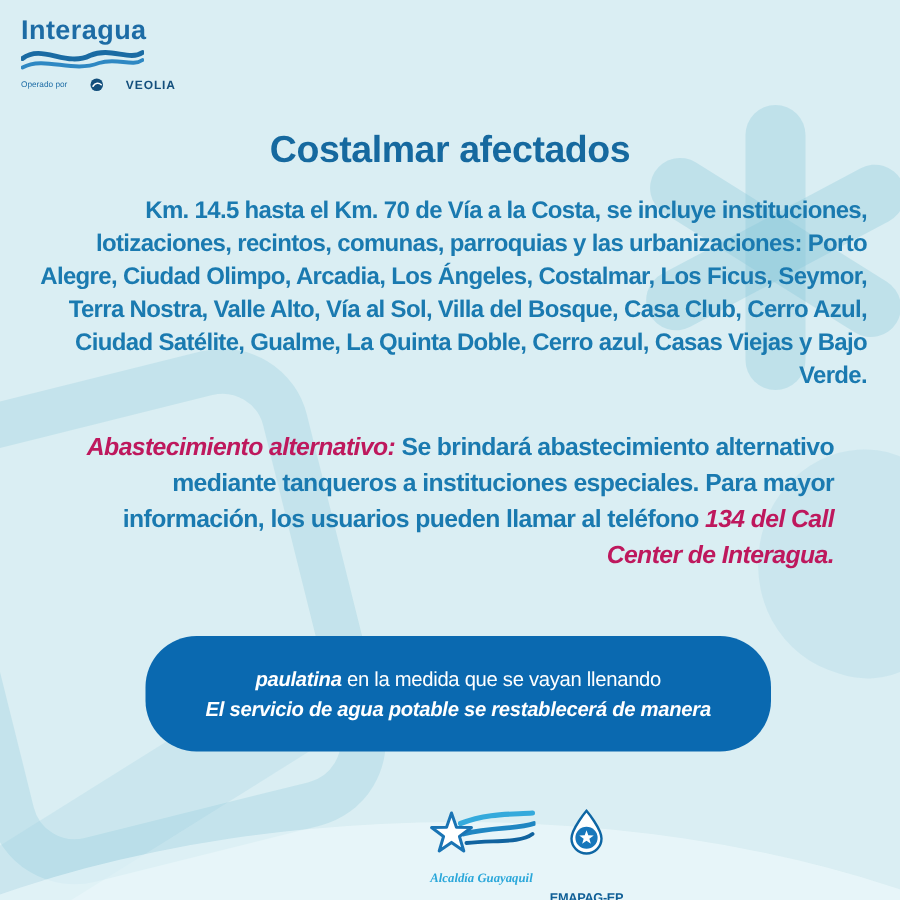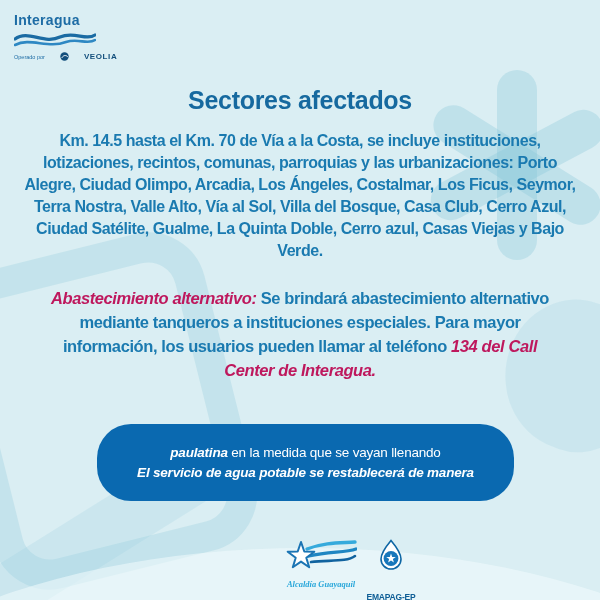--- a/index.html
+++ b/index.html
@@ -37,35 +37,35 @@
     border-radius: 50% 50% 45% 55%; transform: rotate(20deg);
     background: rgba(150,205,222,0.22);
   }
   .wm-curve {
     left: -220px; top: 548px; width: 1050px; height: 520px;
     border-radius: 50%;
     background: rgba(243,251,253,0.55);
   }
   
   .logo { position: absolute; left: 14px; top: 12px; }
-  .logo-name { font-size: 14px; font-weight: 600; color: #1d6ca5; letter-spacing: 0.3px; line-height: 17px; }
+  .logo-name { font-size: 18px; font-weight: 600; color: #1d6ca5; letter-spacing: 0.3px; line-height: 17px; }
   .logo-waves { display: block; margin-top: 1px; }
   .operated-row { display: flex; align-items: center; gap: 15px; margin-top: 4px; }
   .operated-label { font-size: 5.5px; color: #1d6ca5; }
   .veolia-label { font-size: 8px; font-weight: bold; color: #134f7c; letter-spacing: 0.6px; }
   
   .title {
     position: absolute; top: 86px; left: 0; width: 100%;
     margin: 0; text-align: center;
     font-size: 25px; font-weight: bold; letter-spacing: -0.3px;
     color: #16699f;
   }
   .para {
     position: absolute; left: 50%; transform: translateX(-50%);
-    margin: 0; text-align: center; font-weight: 600;
+    margin: 0; text-align: right; font-weight: 600;
     color: #1a7ab0;
   }
   .para-sectors {
     top: 130px; width: 556px;
     font-size: 16px; line-height: 22px; letter-spacing: -0.45px;
   }
   .para-supply {
     top: 286px; width: 512px;
     font-size: 16.5px; line-height: 24px; letter-spacing: -0.4px;
   }
@@ -118,21 +118,21 @@
     <div class="operated-row">
       <span class="operated-label">Operado por</span>
       <svg width="9" height="9" viewBox="0 0 9 9">
         <circle cx="4.5" cy="4.5" r="4.2" fill="#134f7c"></circle>
         <path d="M2 5.5 C 3.5 3, 6 3, 7.5 4.5" stroke="#ffffff" stroke-width="1" fill="none" stroke-linecap="round"></path>
       </svg>
       <span class="veolia-label">VEOLIA</span>
     </div>
   </div>
 
-  <h1 class="title">Sectores afectados</h1>
+  <h1 class="title">Costalmar afectados</h1>
 
   <p class="para para-sectors">Km. 14.5 hasta el Km. 70 de Vía a la Costa, se incluye instituciones, lotizaciones, recintos, comunas, parroquias y las urbanizaciones: Porto Alegre, Ciudad Olimpo, Arcadia, Los Ángeles, Costalmar, Los Ficus, Seymor, Terra Nostra, Valle Alto, Vía al Sol, Villa del Bosque, Casa Club, Cerro Azul, Ciudad Satélite, Gualme, La Quinta Doble, Cerro azul, Casas Viejas y Bajo Verde.</p>
 
   <p class="para para-supply"><span class="em-strong">Abastecimiento alternativo:</span><span> Se brindará abastecimiento alternativo mediante tanqueros a instituciones especiales. Para mayor información, los usuarios pueden llamar al teléfono </span><span class="em-strong">134 del Call Center de Interagua.</span></p>
 
   <div class="notice-box">
     <div class="line"><span class="notice-bold">paulatina</span><span> en la medida que se vayan llenando</span></div>
     <div class="line notice-bold">El servicio de agua potable se restablecerá de manera</div>
   </div>
 

